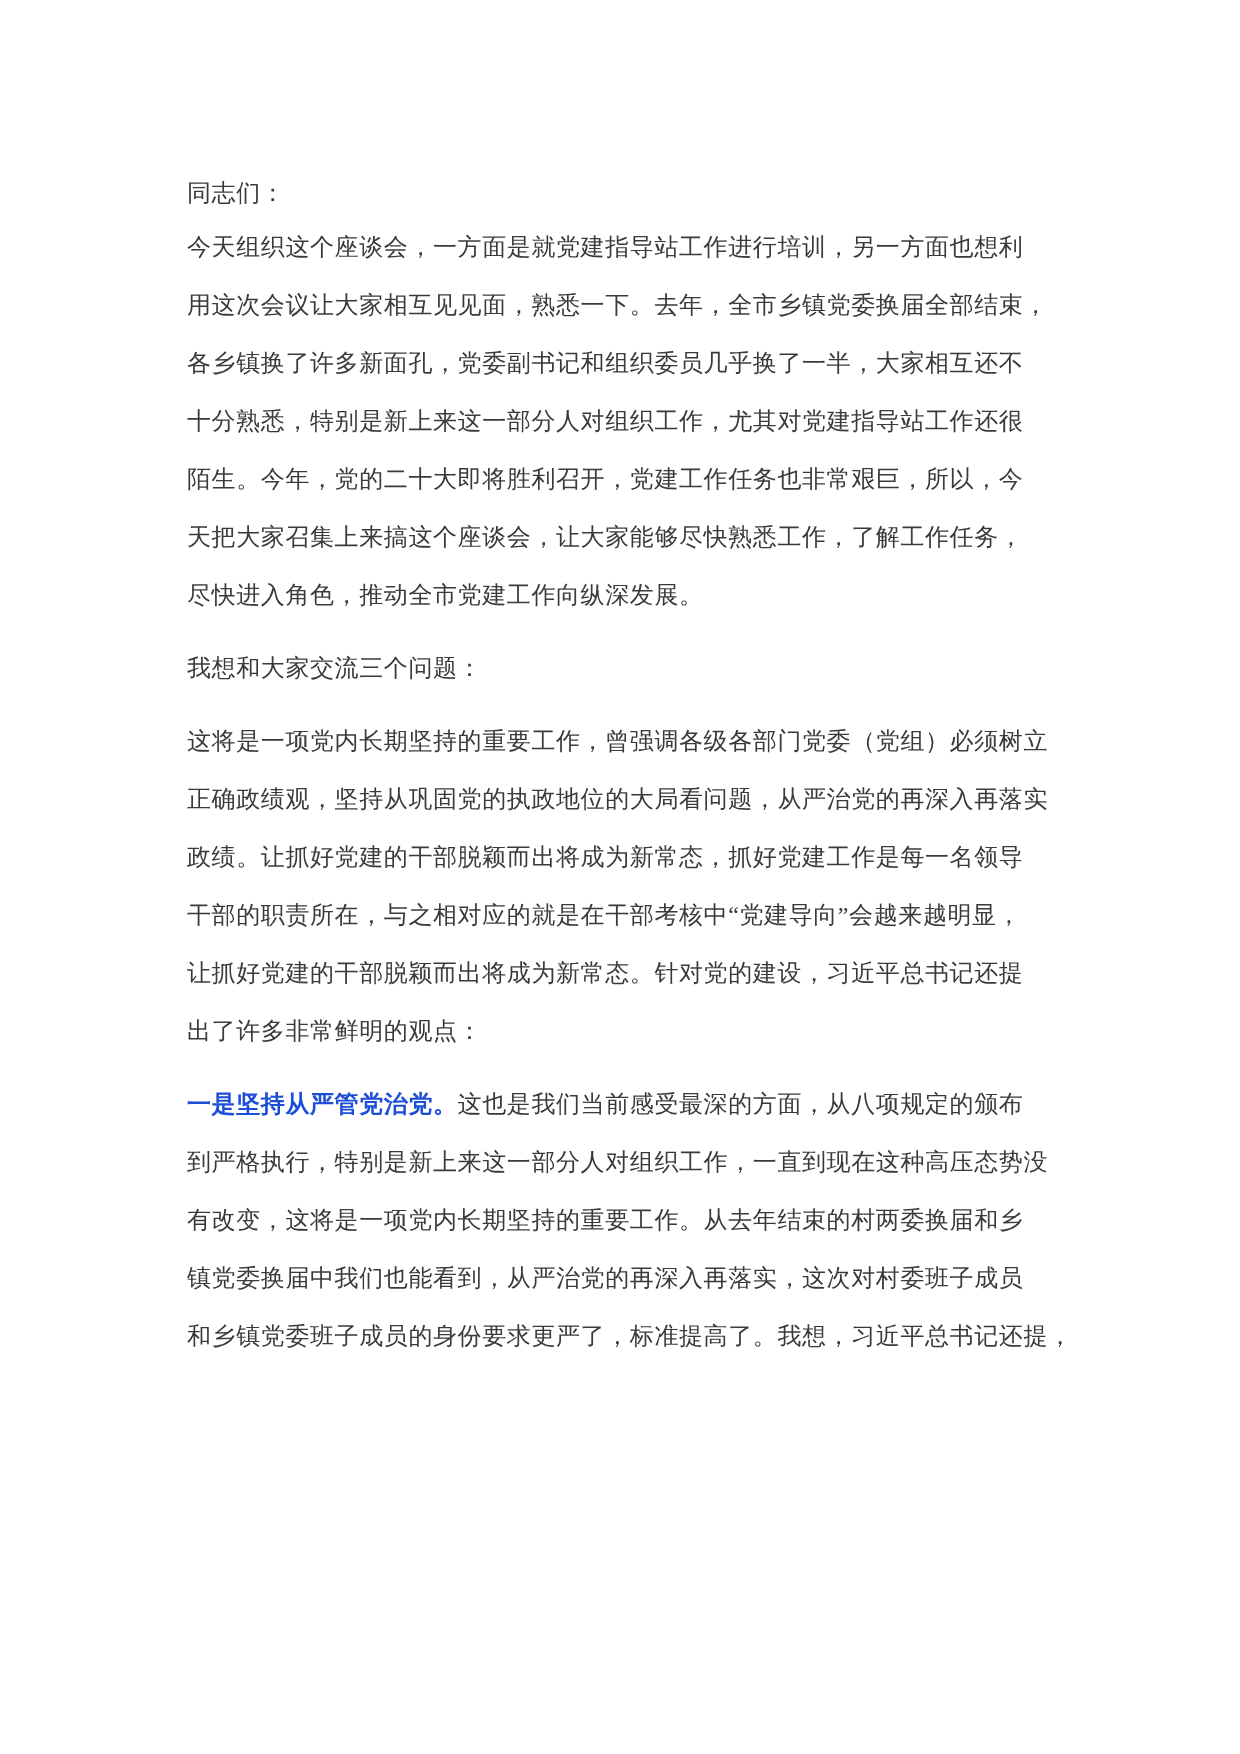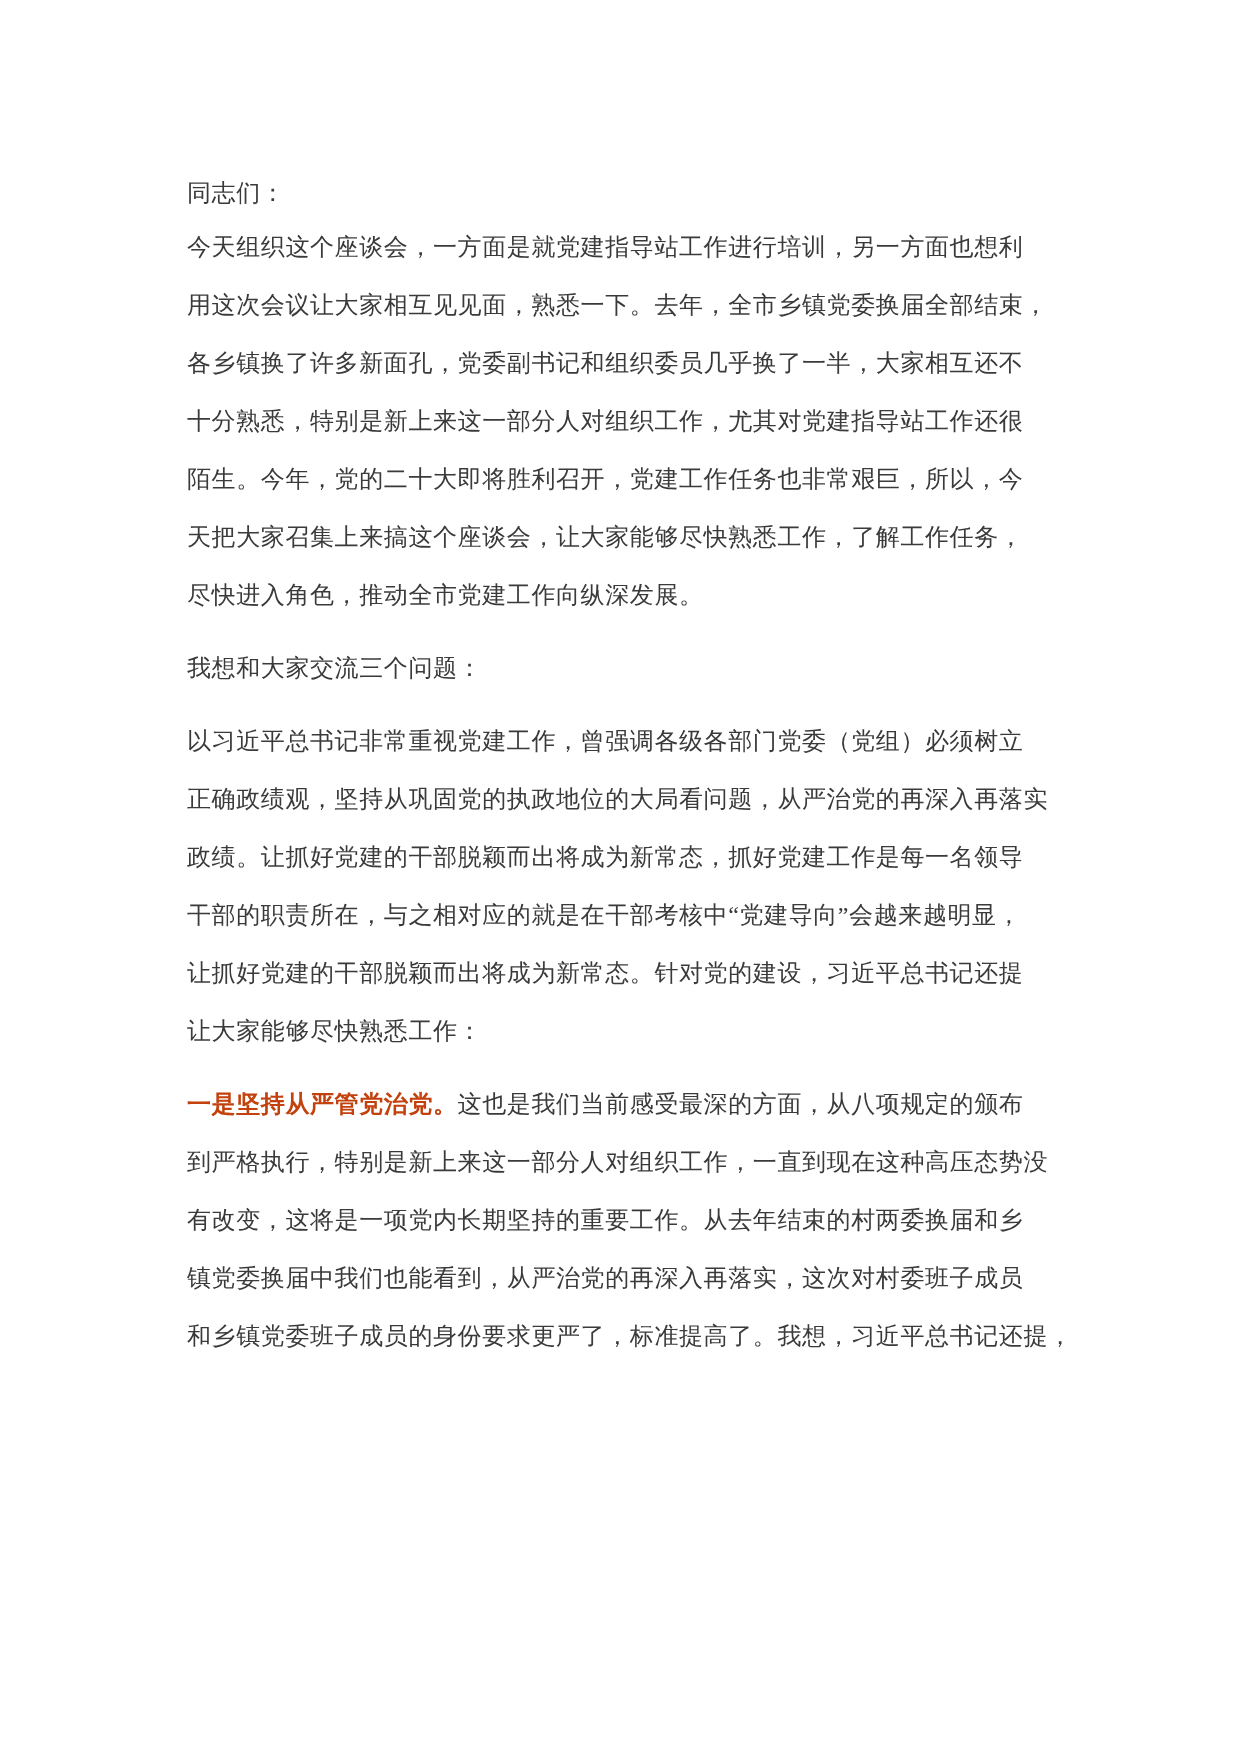--- a/index.html
+++ b/index.html
@@ -4,21 +4,21 @@
 <style>
   html, body { margin: 0; padding: 0; background: #ffffff; }
   body { width: 1240px; height: 1754px; position: relative; overflow: hidden; }
   .page { position: absolute; left: 0; top: 0; width: 1240px; height: 1754px; background: #fff; }
   .line {
     position: absolute; left: 187px;
     font-family: Liberation Serif, serif;
     font-size: 24px; line-height: 30px; color: #3a3a3a;
     white-space: nowrap; letter-spacing: 0.6px;
   }
-  .bold { font-weight: bold; color: #c2410c; text-align: right; }
+  .bold { font-weight: bold; color: #1d4ed8; text-align: right; }
 </style>
 </head>
 <body>
 
 <div class="page">
   <div class="line" style="top:178px">同志们：</div>
 
   <div>
     <div class="line" style="top:232px">今天组织这个座谈会，一方面是就党建指导站工作进行培训，另一方面也想利</div>
     <div class="line" style="top:290px">用这次会议让大家相互见见面，熟悉一下。去年，全市乡镇党委换届全部结束，</div>
@@ -27,26 +27,26 @@
     <div class="line" style="top:464px">陌生。今年，党的二十大即将胜利召开，党建工作任务也非常艰巨，所以，今</div>
     <div class="line" style="top:522px">天把大家召集上来搞这个座谈会，让大家能够尽快熟悉工作，了解工作任务，</div>
     <div class="line" style="top:580px">尽快进入角色，推动全市党建工作向纵深发展。</div>
   </div>
 
   <div>
     <div class="line" style="top:653px">我想和大家交流三个问题：</div>
   </div>
 
   <div>
-    <div class="line" style="top:726px">以习近平总书记非常重视党建工作，曾强调各级各部门党委（党组）必须树立</div>
+    <div class="line" style="top:726px">这将是一项党内长期坚持的重要工作，曾强调各级各部门党委（党组）必须树立</div>
     <div class="line" style="top:784px">正确政绩观，坚持从巩固党的执政地位的大局看问题，从严治党的再深入再落实</div>
     <div class="line" style="top:842px">政绩。让抓好党建的干部脱颖而出将成为新常态，抓好党建工作是每一名领导</div>
     <div class="line" style="top:900px">干部的职责所在，与之相对应的就是在干部考核中“党建导向”会越来越明显，</div>
     <div class="line" style="top:958px">让抓好党建的干部脱颖而出将成为新常态。针对党的建设，习近平总书记还提</div>
-    <div class="line" style="top:1016px">让大家能够尽快熟悉工作：</div>
+    <div class="line" style="top:1016px">出了许多非常鲜明的观点：</div>
   </div>
 
   <div>
     <div class="line" style="top:1089px"><span class="bold">一是坚持从严管党治党。</span><span>这也是我们当前感受最深的方面，从八项规定的颁布</span></div>
     <div class="line" style="top:1147px">到严格执行，特别是新上来这一部分人对组织工作，一直到现在这种高压态势没</div>
     <div class="line" style="top:1205px">有改变，这将是一项党内长期坚持的重要工作。从去年结束的村两委换届和乡</div>
     <div class="line" style="top:1263px">镇党委换届中我们也能看到，从严治党的再深入再落实，这次对村委班子成员</div>
     <div class="line" style="top:1321px">和乡镇党委班子成员的身份要求更严了，标准提高了。我想，习近平总书记还提，</div>
   </div>
 </div>

